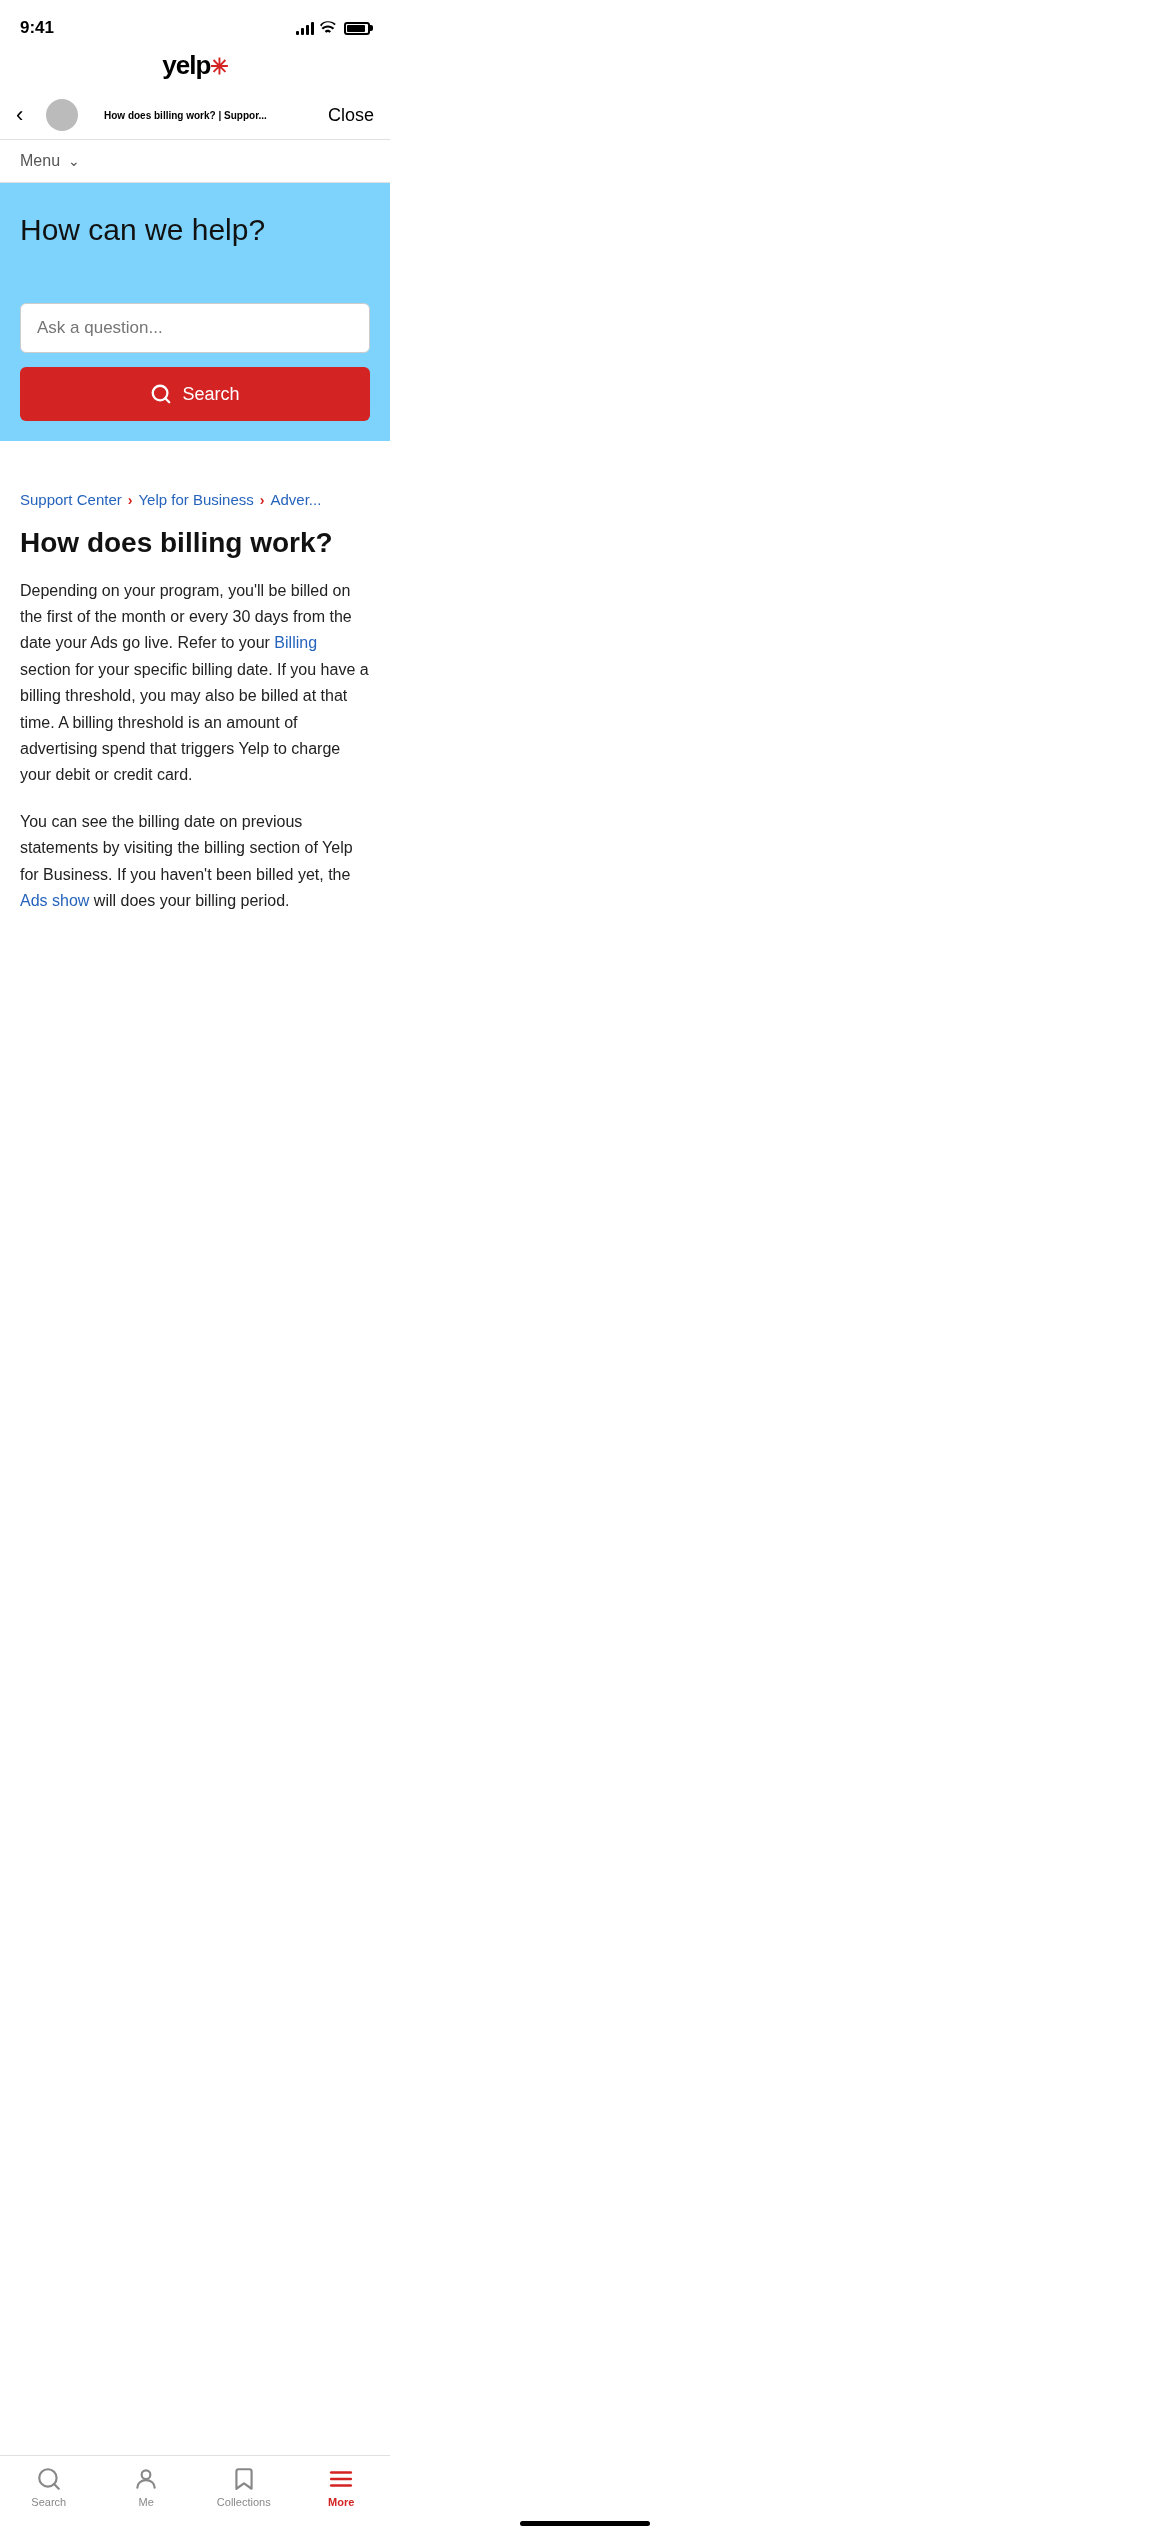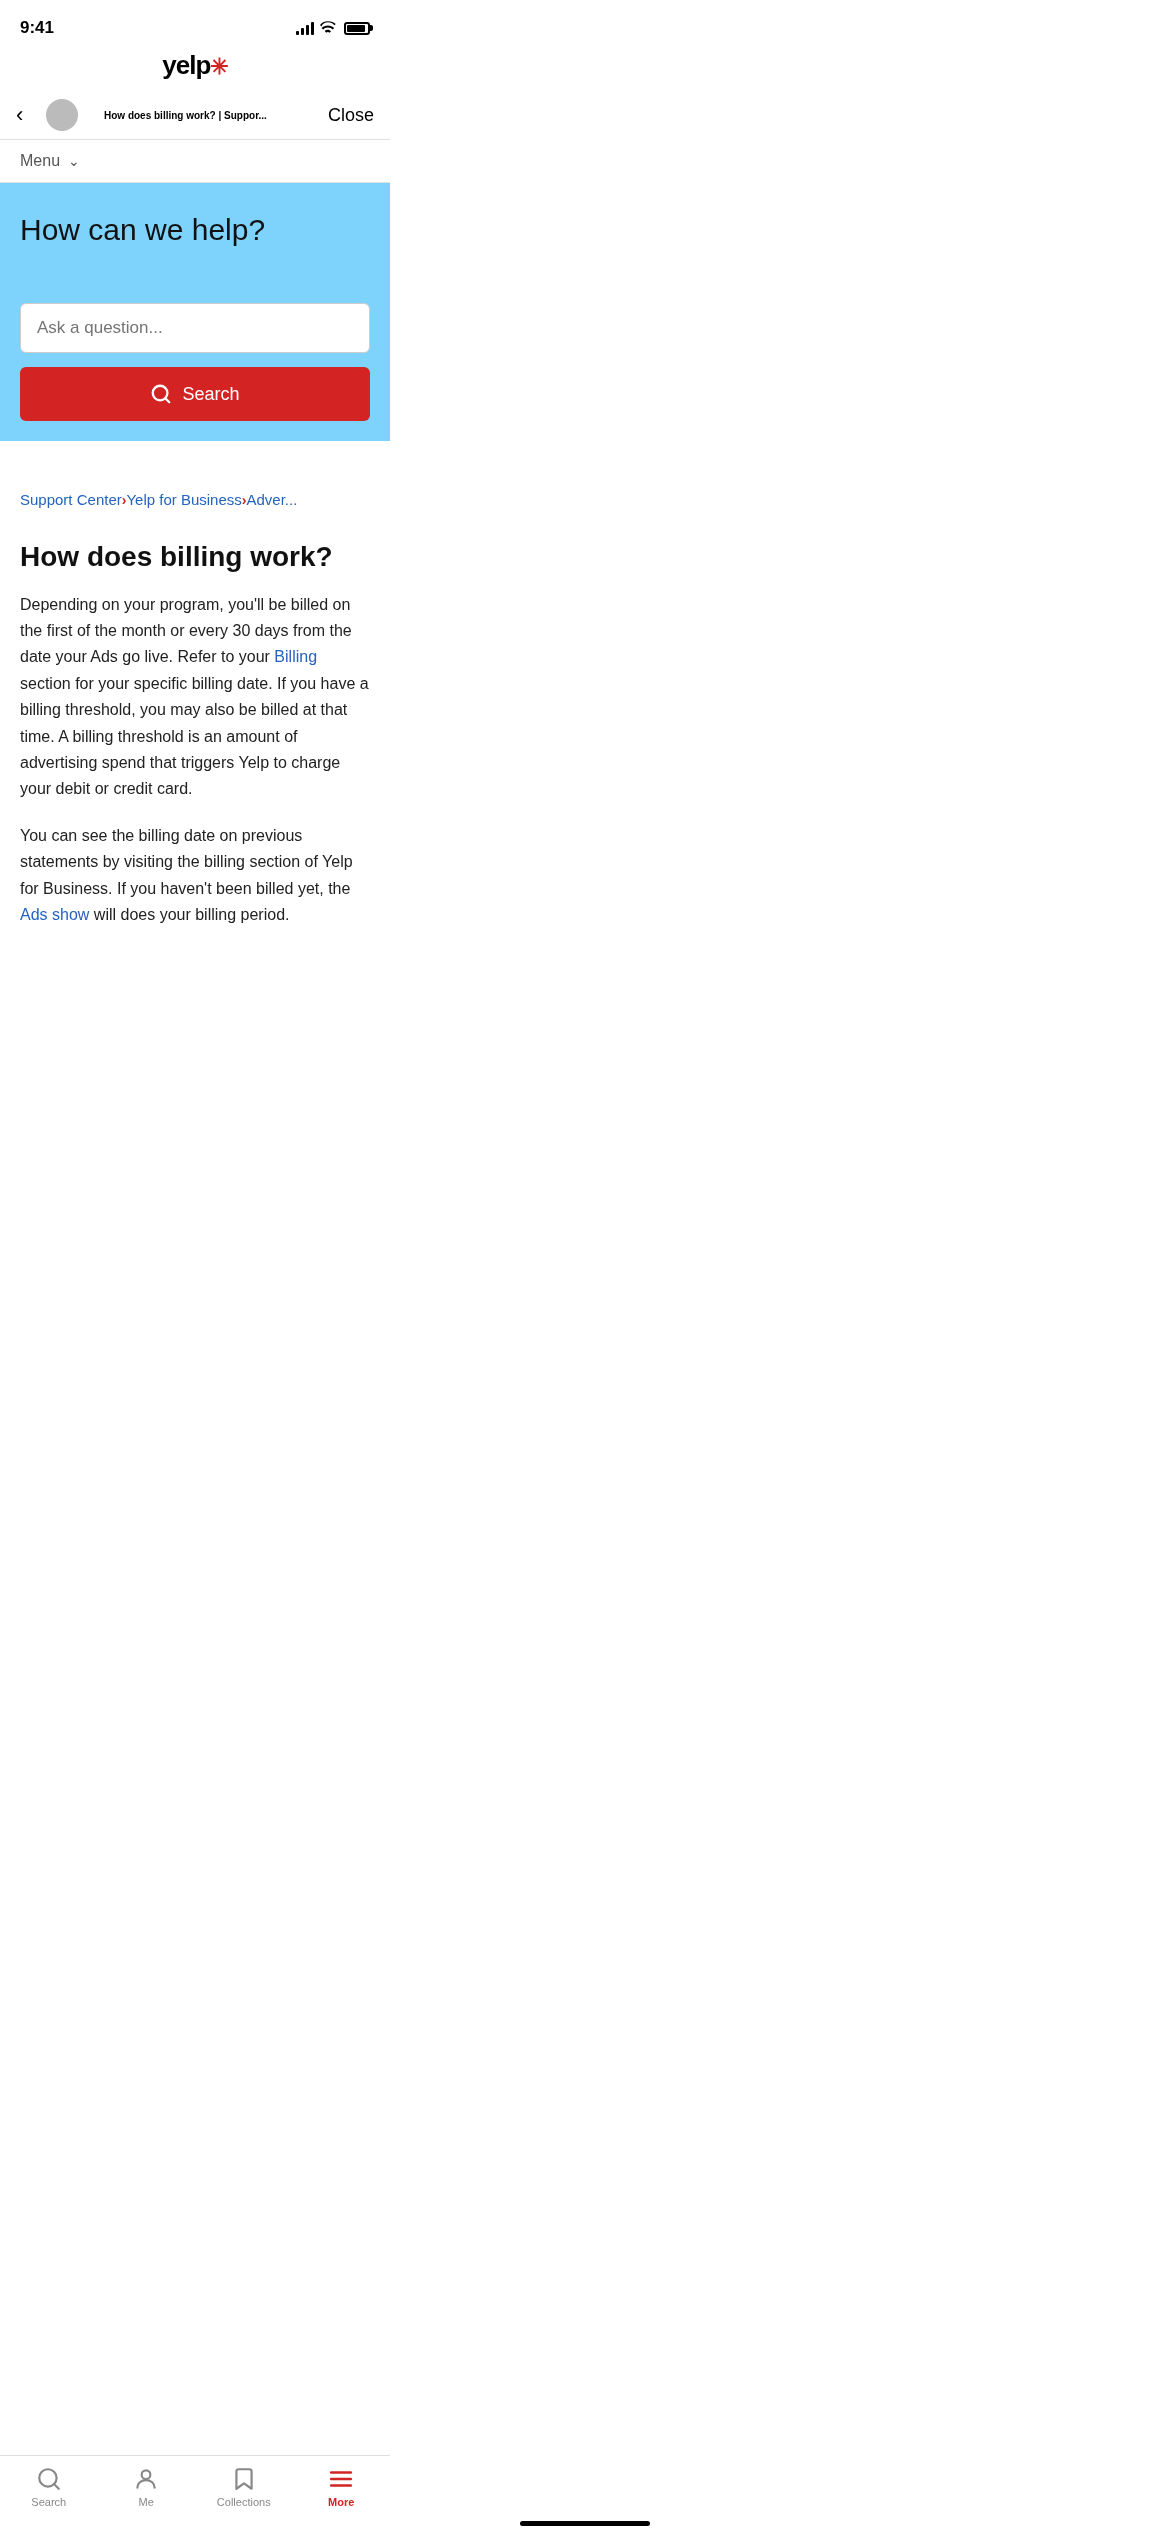--- a/index.html
+++ b/index.html
@@ -218,21 +218,22 @@
     
     .content-section {
       padding: 20px 20px 10px;
       margin-top: 30px;
     }
 
     
     .breadcrumb {
       display: flex;
       align-items: center;
-      margin-bottom: 32px;
+      gap: 6px;
+      margin-bottom: 18px;
       flex-wrap: nowrap;
       overflow: hidden;
     }
 
     .breadcrumb-link {
       color: #2563bc;
       font-size: 15px;
       font-weight: 500;
       text-decoration: none;
       white-space: nowrap;

